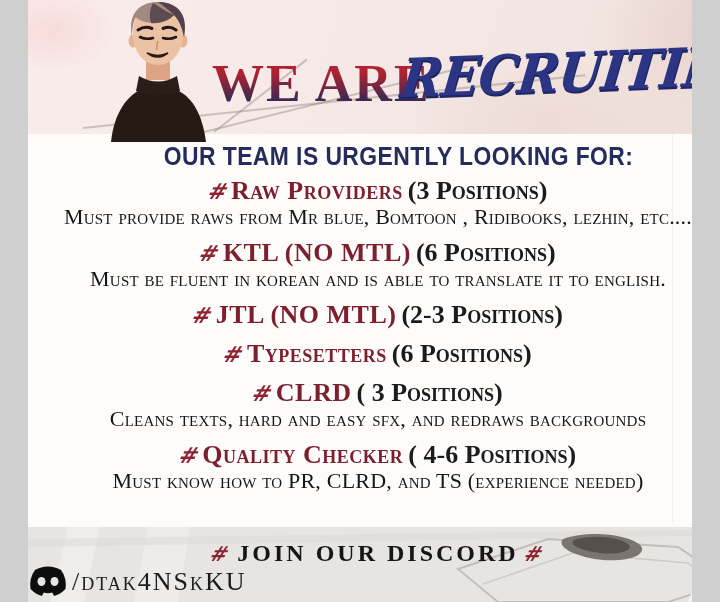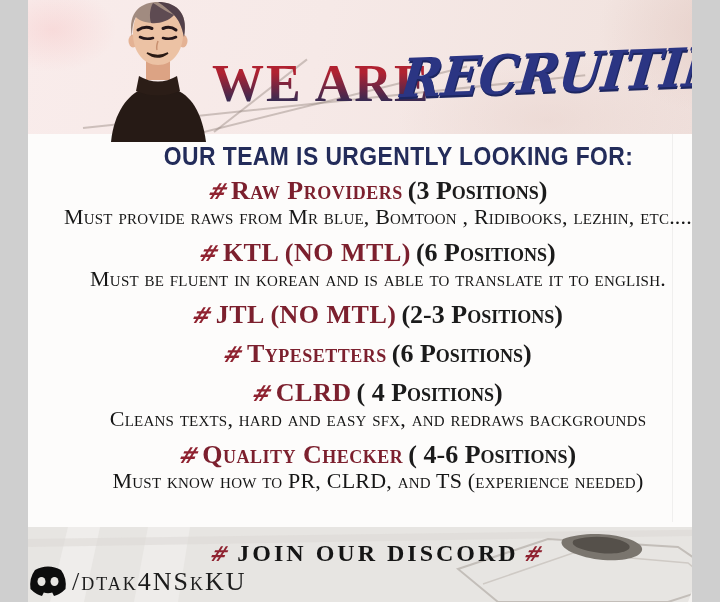--- a/index.html
+++ b/index.html
@@ -137,21 +137,21 @@
       <div class="section-heading"><span class="hash">#</span><span class="sec-title">KTL (NO MTL)</span><span class="sec-pos">(6 Positions)</span></div>
       <div class="section-desc">Must be fluent in korean and is able to translate it to english.</div>
     </div>
     <div class="section">
       <div class="section-heading"><span class="hash">#</span><span class="sec-title">JTL (NO MTL)</span><span class="sec-pos">(2-3 Positions)</span></div>
     </div>
     <div class="section">
       <div class="section-heading"><span class="hash">#</span><span class="sec-title">Typesetters</span><span class="sec-pos">(6 Positions)</span></div>
     </div>
     <div class="section">
-      <div class="section-heading"><span class="hash">#</span><span class="sec-title">CLRD</span><span class="sec-pos">( 4 Positions)</span></div>
+      <div class="section-heading"><span class="hash">#</span><span class="sec-title">CLRD</span><span class="sec-pos">( 3 Positions)</span></div>
       <div class="section-desc">Cleans texts, hard and easy sfx, and redraws backgrounds</div>
     </div>
     <div class="section">
       <div class="section-heading"><span class="hash">#</span><span class="sec-title">Quality Checker</span><span class="sec-pos">( 4-6 Positions)</span></div>
       <div class="section-desc">Must know how to PR, CLRD, and TS (experience needed)</div>
     </div>
   </div>
 
   <div class="vline"></div>
 

